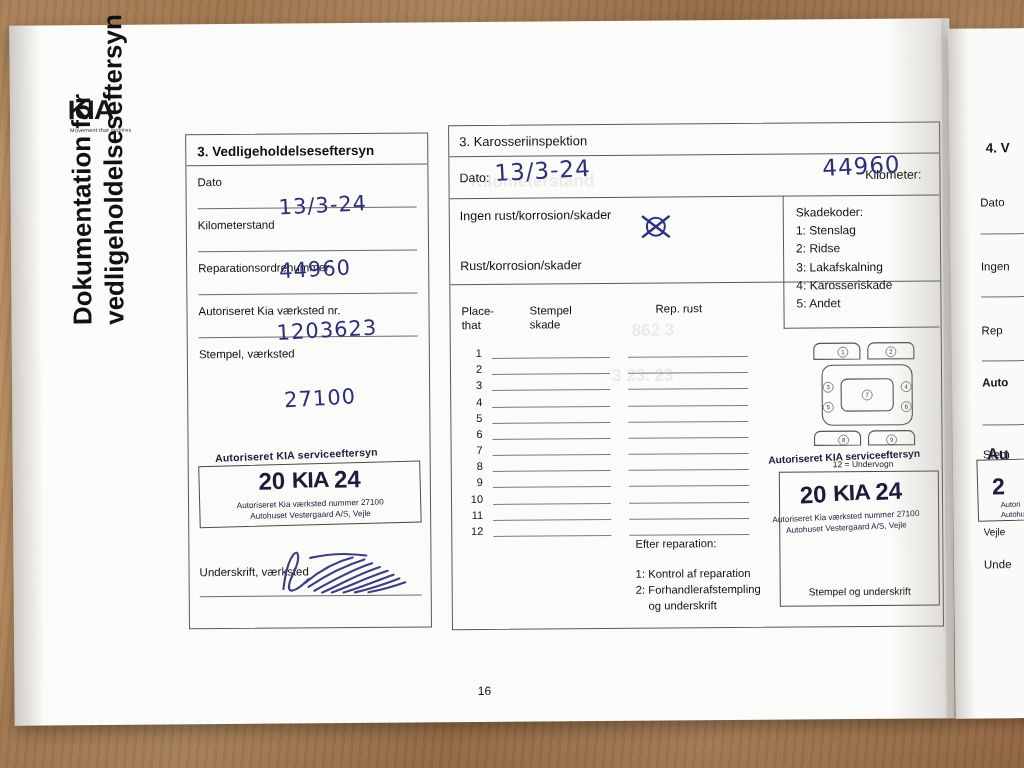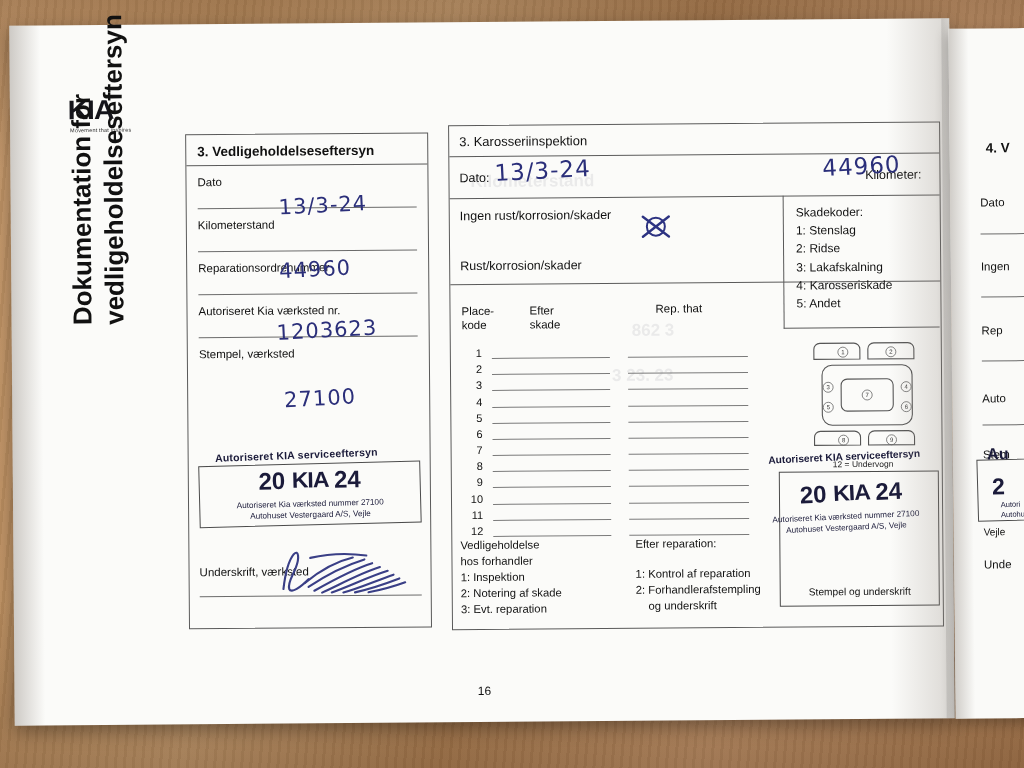--- a/index.html
+++ b/index.html
@@ -331,27 +331,27 @@
     <div>2: Ridse</div>
     <div>3: Lakafskalning</div>
     <div>4: Karosseriskade</div>
     <div>5: Andet</div>
   </div>
 
   <div class="tbl">
     <div class="theads">
       <div class="th1">
         <div>Place-</div>
-        <div>kode</div>
+        <div>that</div>
       </div>
       <div class="th2">
-        <div>Efter</div>
+        <div>Stempel</div>
         <div>skade</div>
       </div>
-      <div class="th3" style="margin-left:40px;">Rep. that</div>
+      <div class="th3" style="margin-left:40px;">Rep. rust</div>
     </div>
     <div class="rows">
       <div class="row">
           <span class="num">1</span>
           <span class="l1"></span>
           <span class="l2"></span>
         </div>
       <div class="row">
           <span class="num">2</span>
           <span class="l1"></span>
@@ -439,27 +439,20 @@
       <circle cx="65" cy="60" r="5" fill="none" stroke="#666" stroke-width="0.8"></circle>
         <text x="65" y="62">7</text>
       <circle cx="41" cy="105" r="5" fill="none" stroke="#666" stroke-width="0.8"></circle>
         <text x="41" y="107">8</text>
       <circle cx="89" cy="105" r="5" fill="none" stroke="#666" stroke-width="0.8"></circle>
         <text x="89" y="107">9</text>
     </g>
   </svg>
   <div class="car-cap">12 = Undervogn</div>
 
-  <div class="notes">
-    <div>Vedligeholdelse</div>
-    <div>hos forhandler</div>
-    <div>1: Inspektion</div>
-    <div>2: Notering af skade</div>
-    <div>3: Evt. reparation</div>
-  </div>
   <div class="notes2">
     <div>Efter reparation:</div>
     <div style="height:14px;"></div>
     <div>1: Kontrol af reparation</div>
     <div>2: Forhandlerafstempling</div>
     <div style="white-space:pre;">    og underskrift</div>
   </div>
 
   <div class="stamp-box2">
     <div class="sb2-cap">Stempel og underskrift</div>
@@ -479,21 +472,21 @@
 </div>
 
 <div class="page-right">
   <div class="rp-hdr">4. V</div>
   <div class="rp-line" style="top:168px;">Dato</div>
   <div class="rp-rule" style="top:205px;"></div>
   <div class="rp-line" style="top:232px;">Ingen</div>
   <div class="rp-rule" style="top:268px;"></div>
   <div class="rp-line" style="top:296px;">Rep</div>
   <div class="rp-rule" style="top:332px;"></div>
-  <div class="rp-line" style="top:364px;">Auto</div>
+  <div class="rp-line" style="top:348px;font-weight:bold;">Auto</div>
   <div class="rp-rule" style="top:396px;"></div>
   <div class="rp-line" style="top:420px;">Stem</div>
   <div class="rp-line" style="top:498px; font-size:10px;">Vejle</div>
   <div class="rp-line" style="top:530px;">Unde</div>
 
   <div class="rp-stamp">
     <div class="t">Au</div>
     <div class="m">2</div>
     <div class="s">
       <div>Autori</div>

